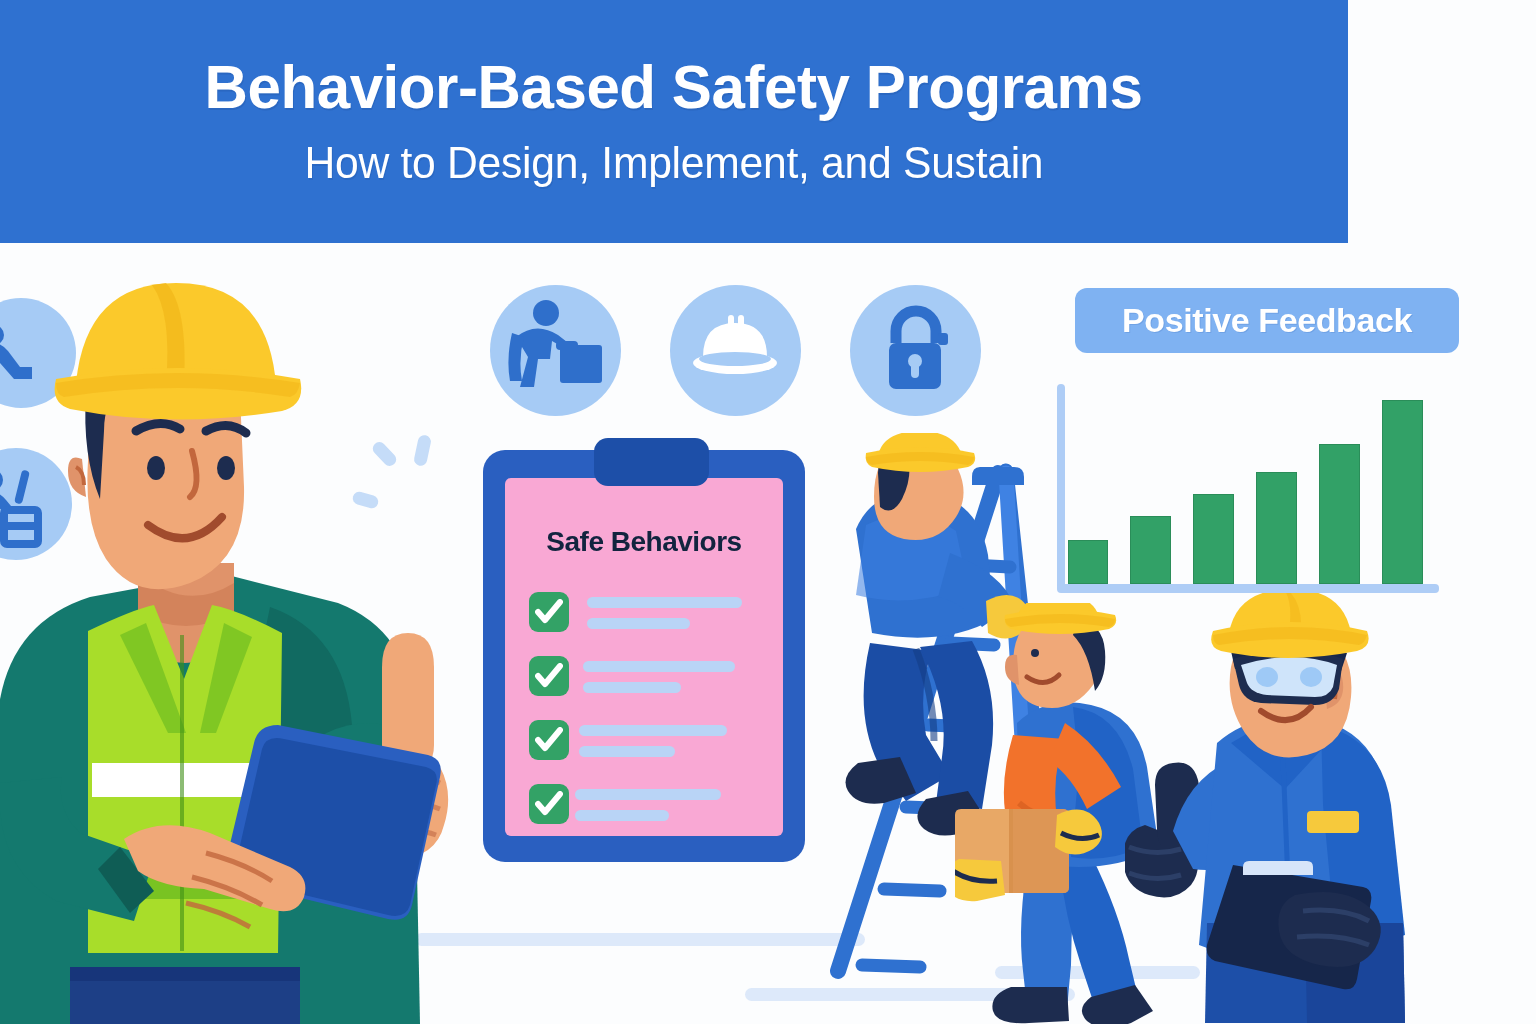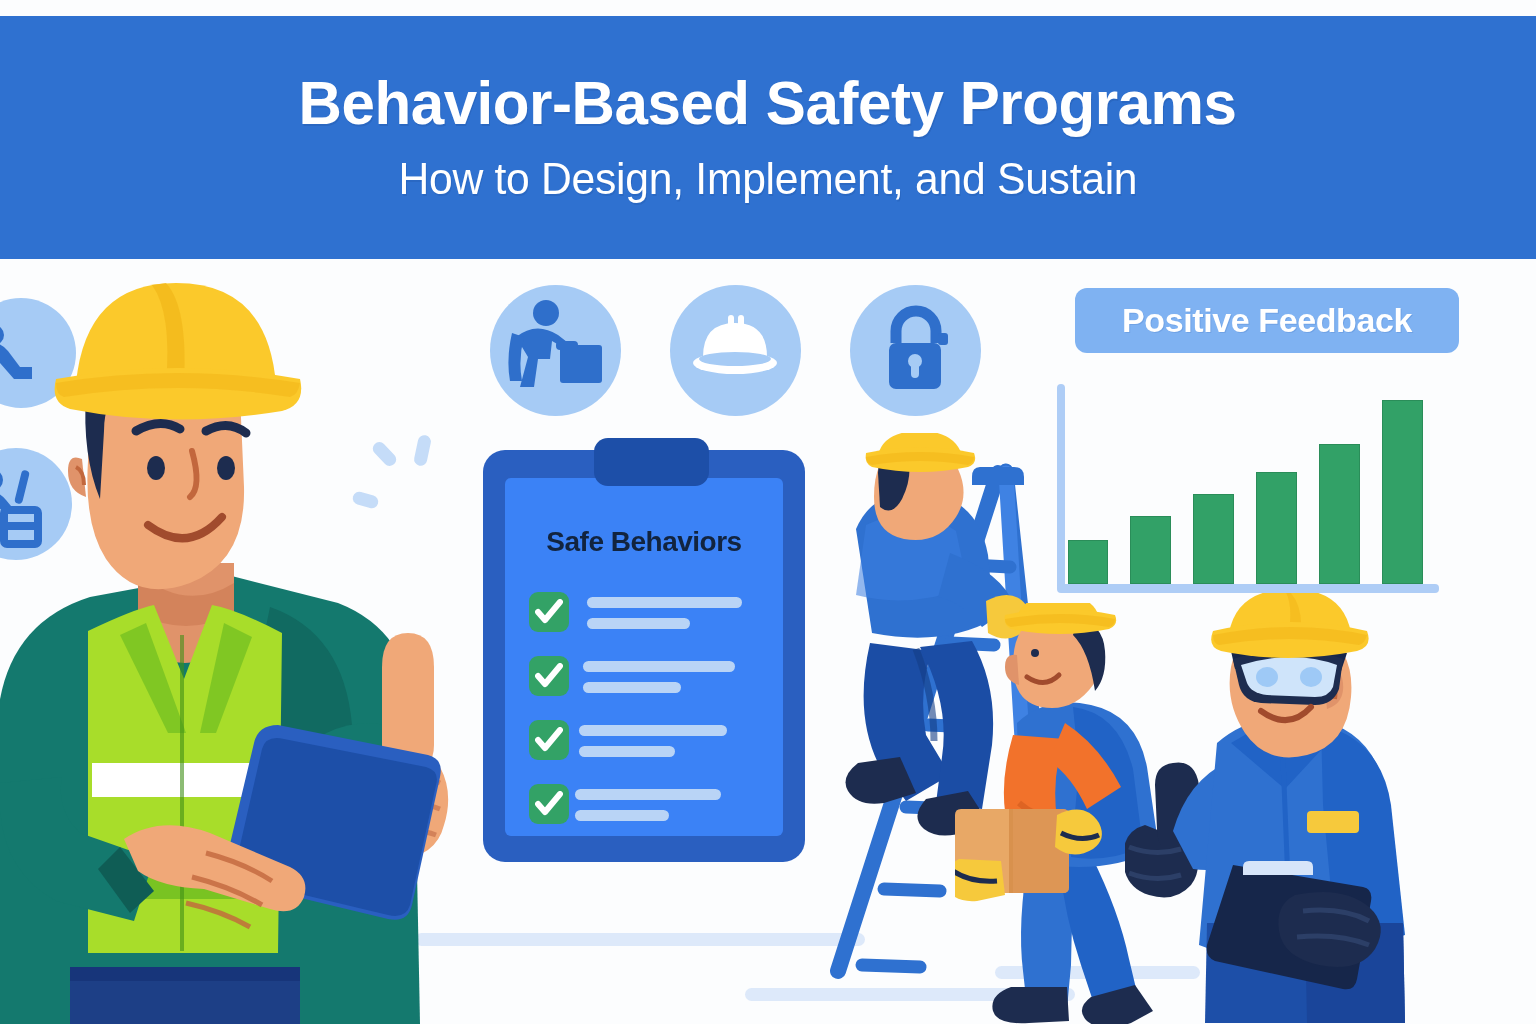--- a/index.html
+++ b/index.html
@@ -6,21 +6,21 @@
   html,body { width:1536px; height:1024px; overflow:hidden; }
   body {
     font-family: "Liberation Sans", sans-serif;
     background:#fdfdfe;
     position:relative;
   }
   .stage { position:absolute; inset:0; width:1536px; height:1024px; overflow:hidden; background:#fcfdfe; }
 
   
   .header {
-    position:absolute; left:0; top:16px; width:1536px; height:243px;
+    position:absolute; left:0; top:0; width:1348px; height:243px;
     background:#2f71d0;
     display:flex; flex-direction:column; align-items:center; justify-content:center;
   }
   .header-title {
     color:#ffffff; font-size:62px; font-weight:bold; letter-spacing:-0.5px;
     line-height:1.0; white-space:nowrap;
     text-shadow:1px 2px 0 rgba(20,60,130,0.18);
     transform: scaleX(0.97);
   }
   .header-sub {
@@ -39,21 +39,21 @@
   
   .ground { position:absolute; background:#dde9fa; border-radius:8px; height:13px; }
 
   
   .sparkle { position:absolute; background:#c5dcf8; border-radius:8px; }
 
   
   .clipboard { position:absolute; left:483px; top:207px; width:322px; height:412px; }
   .cb-back { position:absolute; inset:0; background:#2a5fc0; border-radius:22px; }
   .cb-shadow { position:absolute; left:8px; top:8px; width:322px; height:412px; background:#1f4da4; border-radius:22px; z-index:-1;}
-  .cb-page { position:absolute; left:22px; top:28px; width:278px; height:358px; background:#3b82f6; border-radius:6px; }
+  .cb-page { position:absolute; left:22px; top:28px; width:278px; height:358px; background:#f9a8d4; border-radius:6px; }
   .cb-clip { position:absolute; left:111px; top:-12px; width:115px; height:48px; background:#1d4fa8; border-radius:14px; }
   .cb-title { position:absolute; left:0; top:48px; width:278px; text-align:center;
               font-size:28px; font-weight:bold; color:#12243f; letter-spacing:-0.5px;}
   .cb-row { position:absolute; left:24px; width:236px; height:52px; }
   .cb-check { position:absolute; left:0; top:0; width:40px; height:40px; background:#33a266; border-radius:9px; }
   .cb-check svg { position:absolute; left:6px; top:7px; }
   .cb-l1 { position:absolute; height:11px; background:#b9d4f6; border-radius:6px; }
   .cb-l2 { position:absolute; height:11px; background:#b9d4f6; border-radius:6px; }
 
   

